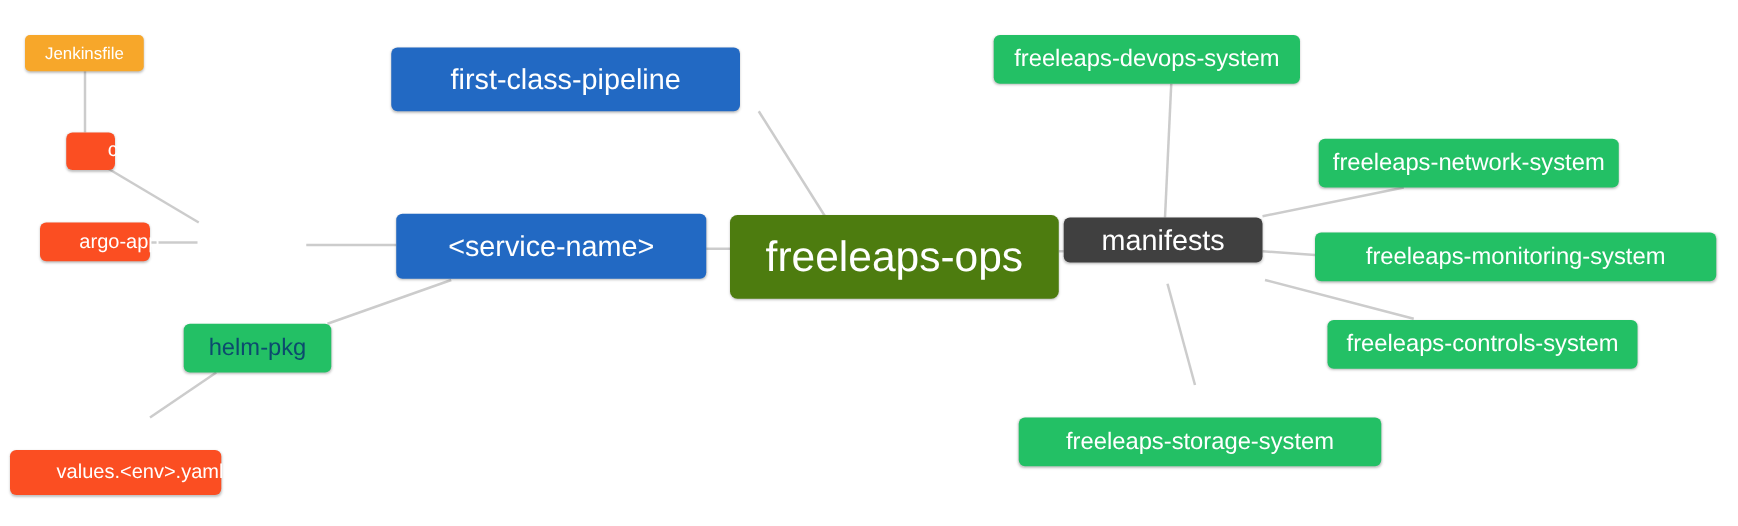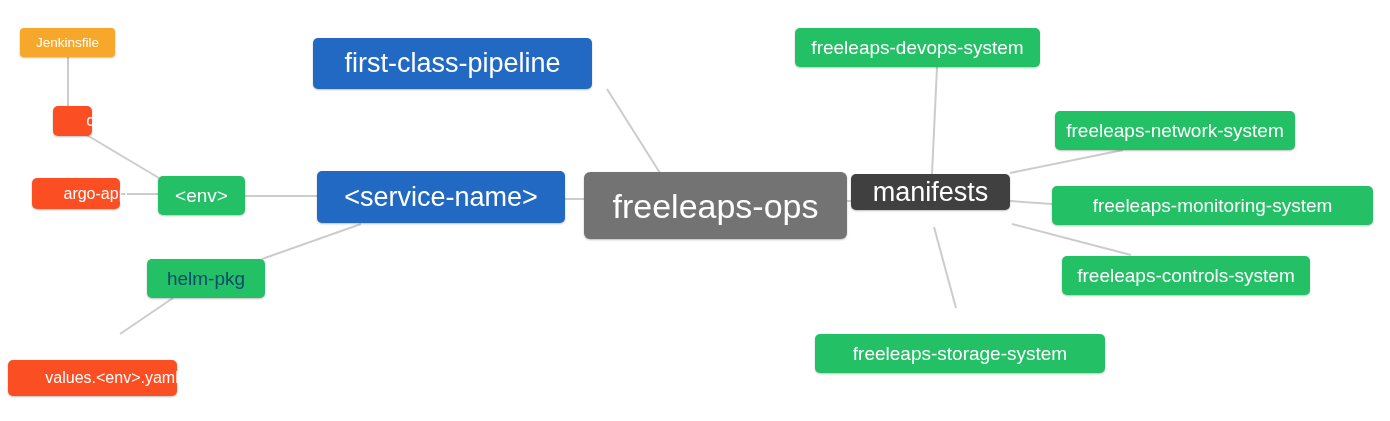--- a/index.html
+++ b/index.html
@@ -26,21 +26,21 @@
     color:#ffffff;
     border-radius:5px;
     box-sizing:border-box;
     white-space:nowrap;
     cursor:pointer;
     box-shadow:0 1px 2px rgba(0,0,0,0.25);
     line-height:1;
     user-select:none;
   }
   .lvl-0{font-size:34px;border-radius:6px;}
-  .lvl-1{font-size:27px;}
+  .lvl-1{font-size:23px;}
   .lvl-2{font-size:19px;}
   .lvl-3{font-size:16px;padding-left:39px;}
   .lvl-4{font-size:13.5px;border-radius:4px;}
 </style>
 </head>
 <body>
 
 <div class="canvas" style="background: rgb(255, 255, 255);">
   <svg class="edges" xmlns="http://www.w3.org/2000/svg" width="1390" height="421" viewBox="0 0 1390 421">
       <line x1="68" y1="57" x2="68" y2="106" stroke="#CCCCCC" stroke-width="2"></line>
@@ -51,25 +51,24 @@
       <line x1="565" y1="199" x2="584" y2="199" stroke="#CCCCCC" stroke-width="2"></line>
       <line x1="361" y1="224" x2="262" y2="259" stroke="#CCCCCC" stroke-width="2"></line>
       <line x1="173" y1="298" x2="120" y2="334" stroke="#CCCCCC" stroke-width="2"></line>
       <line x1="847" y1="201" x2="851" y2="201" stroke="#CCCCCC" stroke-width="2"></line>
       <line x1="937" y1="67" x2="932" y2="174" stroke="#CCCCCC" stroke-width="2"></line>
       <line x1="1010" y1="173" x2="1123" y2="150" stroke="#CCCCCC" stroke-width="2"></line>
       <line x1="1010" y1="201" x2="1052" y2="204" stroke="#CCCCCC" stroke-width="2"></line>
       <line x1="1012" y1="224" x2="1131" y2="255" stroke="#CCCCCC" stroke-width="2"></line>
       <line x1="934" y1="227" x2="956" y2="308" stroke="#CCCCCC" stroke-width="2"></line>
     </svg>
-<div class="node lvl-0" style="left: 584px; top: 172px; width: 263px; height: 67px; background: #737373; color: rgb(255, 255, 255);">freeleaps-ops</div>
+<div class="node lvl-0" style="left: 584px; top: 172px; width: 263px; height: 67px; background: #4d7c0f; color: rgb(255, 255, 255);">freeleaps-ops</div>
     <div class="node lvl-1" style="left: 313px; top: 38px; width: 279px; height: 51px; background: rgb(34, 105, 195); color: rgb(255, 255, 255);">first-class-pipeline</div>
     <div class="node lvl-1" style="left: 317px; top: 171px; width: 248px; height: 52px; background: rgb(34, 105, 195); color: rgb(255, 255, 255);">&lt;service-name&gt;</div>
     <div class="node lvl-1" style="left: 851px; top: 174px; width: 159px; height: 36px; background: #404040; color: rgb(255, 255, 255);">manifests</div>
-    <div class="node lvl-2" style="left: 158px; top: 176px; width: 87px; height: 39px; background: rgb(35, 192, 101); color: rgb(255, 255, 255);">&lt;env&gt;</div>
     <div class="node lvl-2" style="left: 147px; top: 259px; width: 118px; height: 39px; background: rgb(35, 192, 101); color: #0c4a6e;">helm-pkg</div>
     <div class="node lvl-2" style="left: 795px; top: 28px; width: 245px; height: 39px; background: rgb(35, 192, 101); color: rgb(255, 255, 255);">freeleaps-devops-system</div>
     <div class="node lvl-2" style="left: 1055px; top: 111px; width: 240px; height: 39px; background: rgb(35, 192, 101); color: rgb(255, 255, 255);">freeleaps-network-system</div>
     <div class="node lvl-2" style="left: 1052px; top: 186px; width: 321px; height: 39px; background: rgb(35, 192, 101); color: rgb(255, 255, 255);">freeleaps-monitoring-system</div>
     <div class="node lvl-2" style="left: 1062px; top: 256px; width: 248px; height: 39px; background: rgb(35, 192, 101); color: rgb(255, 255, 255);">freeleaps-controls-system</div>
     <div class="node lvl-2" style="left: 815px; top: 308px; width: 290px; height: 39px; background: rgb(35, 192, 101); color: rgb(255, 255, 255); margin-top: 26px;">freeleaps-storage-system</div>
     <div class="node lvl-3" style="left: 53px; top: 106px; width: 31px; height: 30px; background: rgb(251, 78, 34); color: rgb(255, 255, 255);">ci</div>
     <div class="node lvl-3" style="left: 32px; top: 178px; width: 88px; height: 31px; background: rgb(251, 78, 34); color: rgb(255, 255, 255);">argo-app</div>
     <div class="node lvl-3" style="left: 8px; top: 335px; width: 169px; height: 36px; background: rgb(251, 78, 34); color: rgb(255, 255, 255); margin-top: 25px;">values.&lt;env&gt;.yaml</div>
     <div class="node lvl-4" style="left: 20px; top: 28px; width: 95px; height: 29px; background: rgb(247, 167, 42); color: rgb(255, 255, 255);">Jenkinsfile</div>

